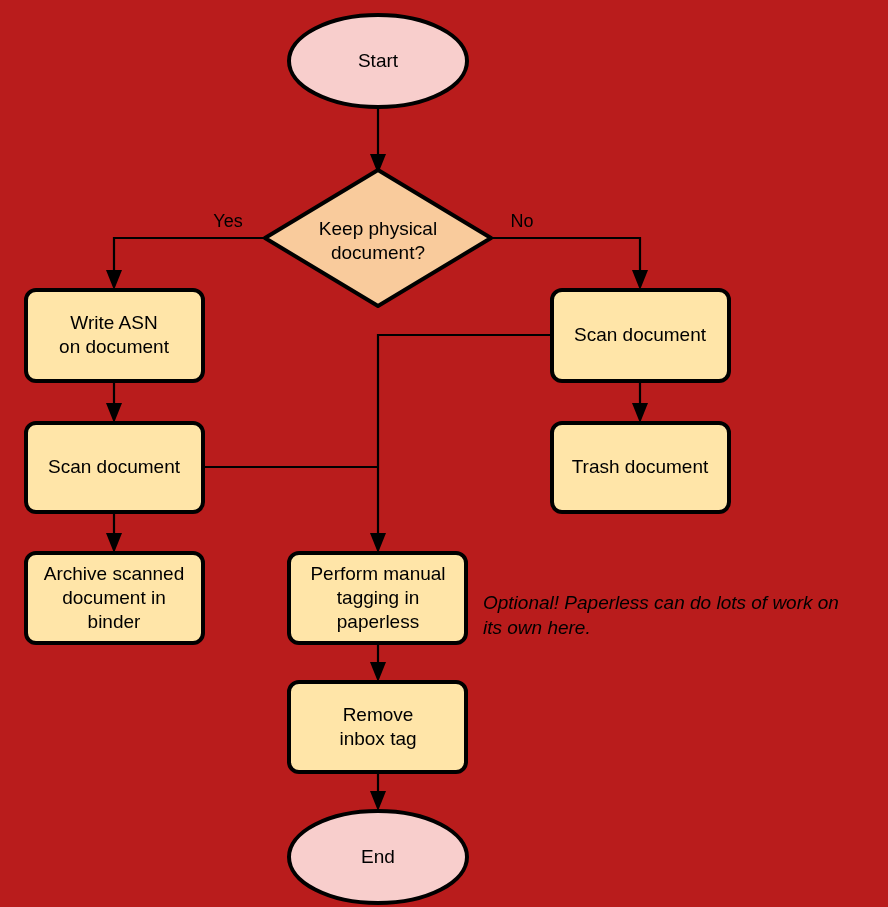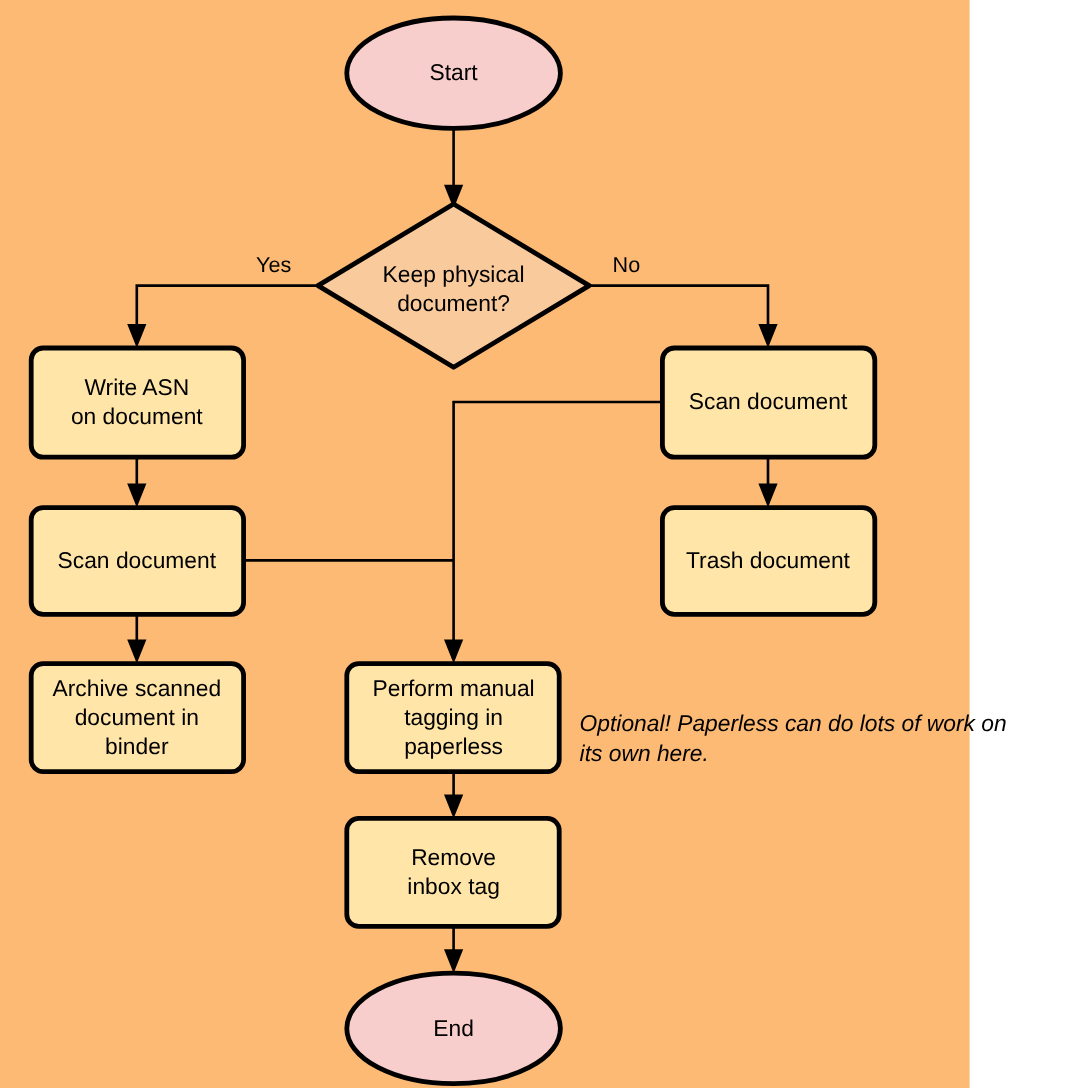--- a/index.html
+++ b/index.html
@@ -9,23 +9,23 @@
     background: #ffffff;
   }
   body {
     width: 888px;
     height: 907px;
     font-family: "Liberation Sans", sans-serif;
     overflow: hidden;
   }
   #flow-root {
     position: relative;
-    width: 808px;
+    width: 888px;
     height: 907px;
-    background: #fdba74;
+    background: #b91c1c;
   }
   svg.flow-canvas {
     position: absolute;
     left: 0;
     top: 0;
     width: 888px;
     height: 907px;
     display: block;
   }
   .node-text {

